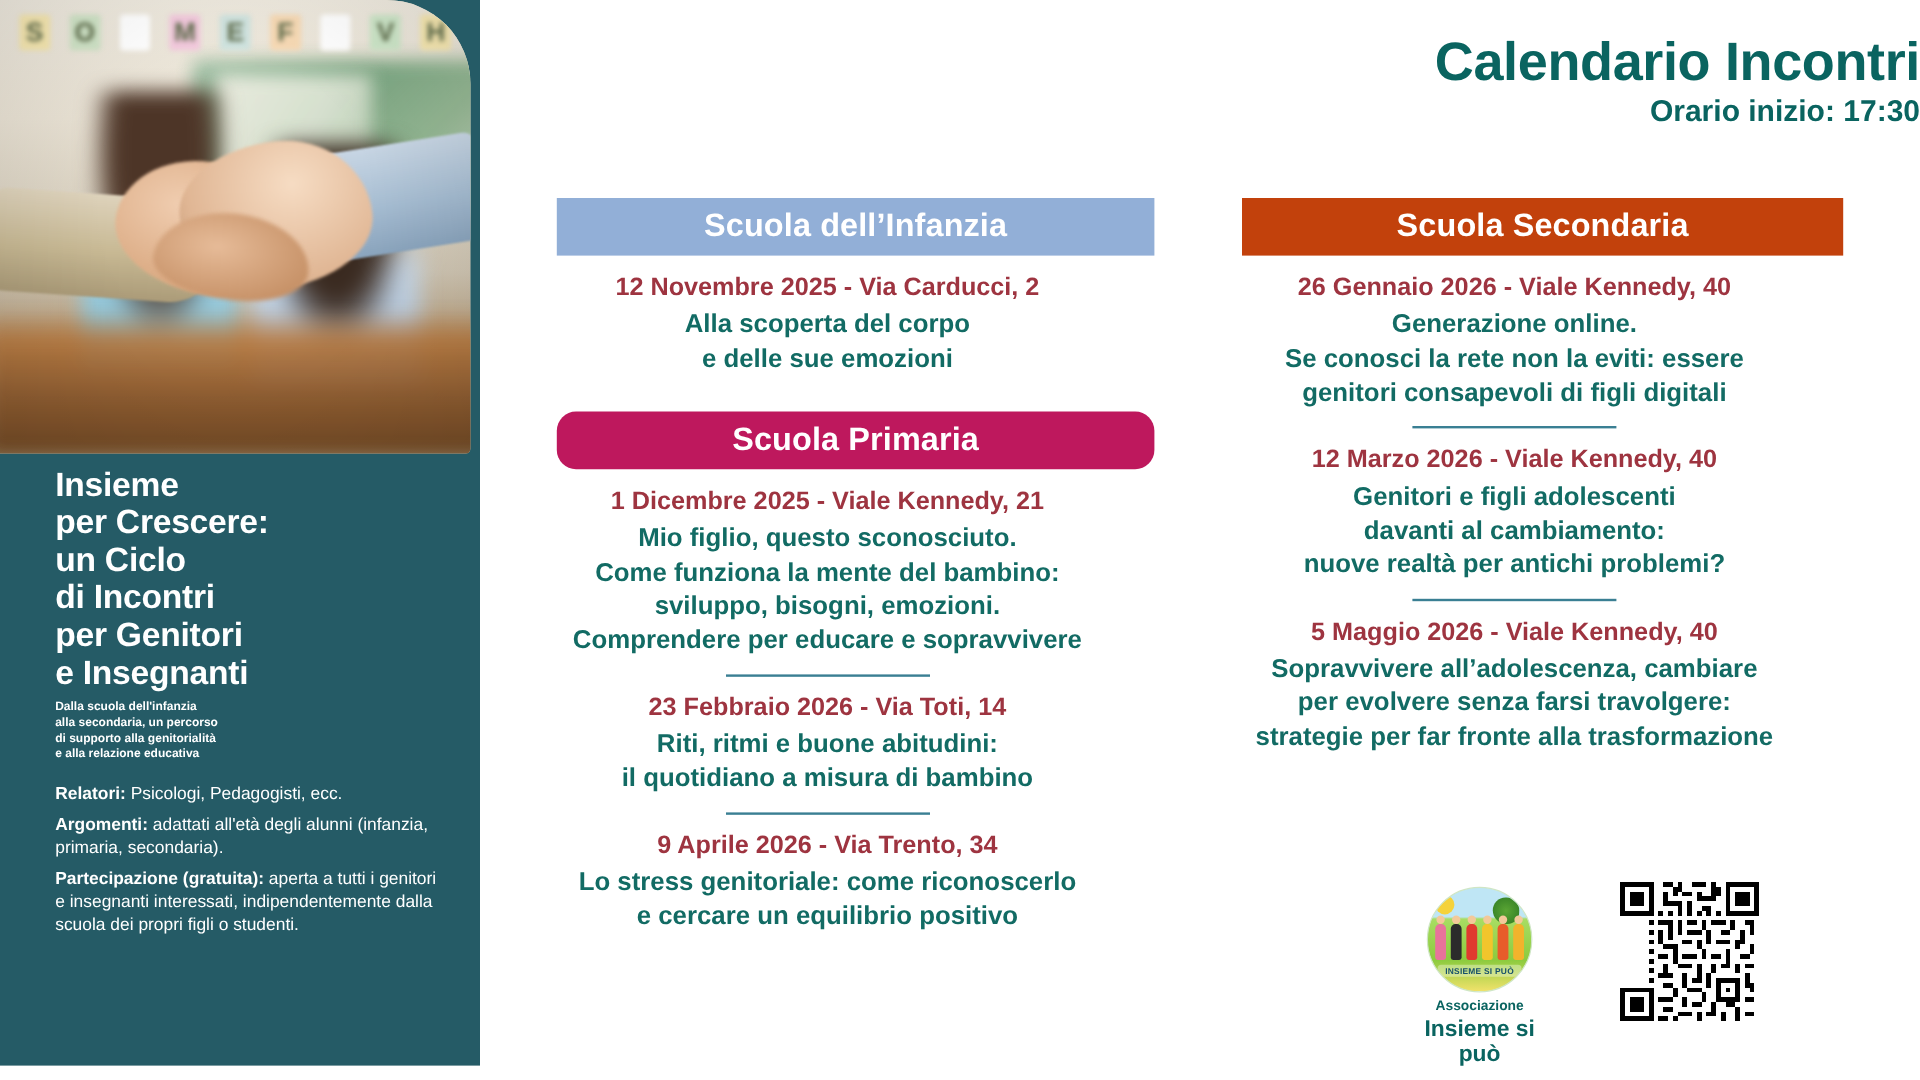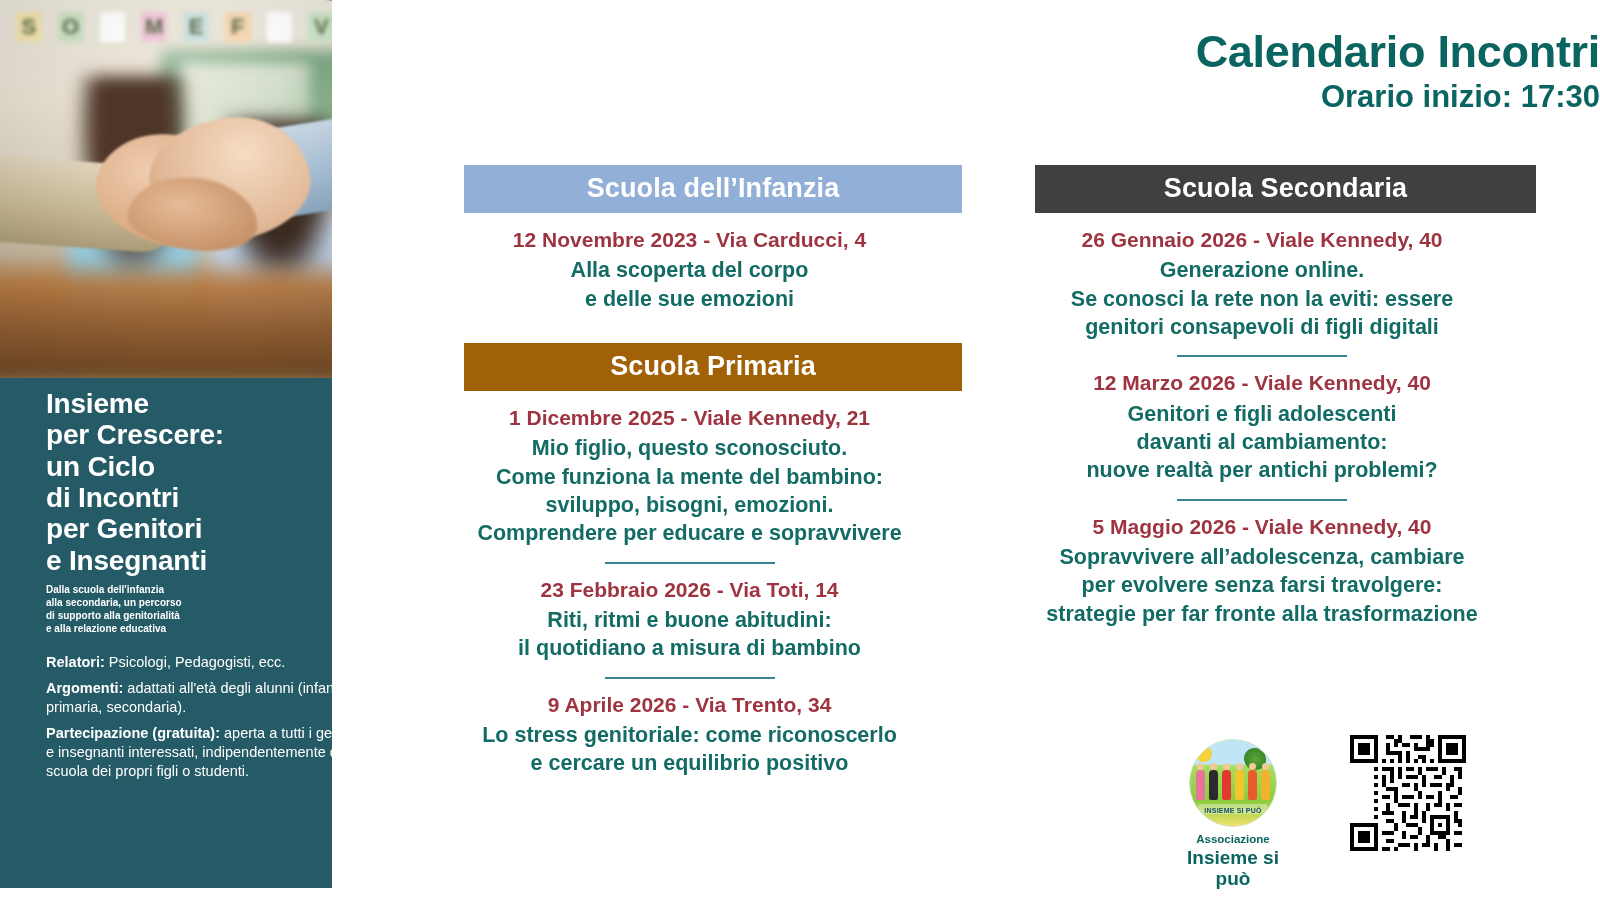--- a/index.html
+++ b/index.html
@@ -19,24 +19,25 @@
     width: 1600px;
     height: 900px;
     background: #ffffff;
   }
 
   
   .sidebar {
     position: absolute;
     left: 0;
     top: 0;
-    width: 332px;
+    width: 380px;
     height: 888px;
     background: #255b66;
     overflow: hidden;
+    padding-left: 20px;
   }
 
   .photo {
     position: absolute;
     left: 0;
     top: 0;
     width: 392px;
     height: 378px;
     border-top-right-radius: 70px;
     border-bottom-right-radius: 4px;
@@ -182,21 +183,21 @@
   }
   .header h1 {
     margin: 0;
     font-size: 45px;
     font-weight: 700;
     letter-spacing: -0.3px;
     line-height: 1.06;
   }
   .header h2 {
     margin: 4px 0 16px 0;
-    font-size: 31px;
+    font-size: 25px;
     font-weight: 700;
     line-height: 1.1;
   }
 
   
   .col {
     position: absolute;
     top: 165px;
   }
   .col-left  { left: 417px;  width: 545px; }
@@ -382,29 +383,29 @@
 
   <div class="header">
     <h1>Calendario Incontri</h1>
     <h2>Orario inizio: 17:30</h2>
   </div>
 
   <div class="col col-left" id="column-left">
       <div class="section-bar bar-infanzia" style="background: rgb(146, 175, 215);">Scuola dell’Infanzia</div>
       <div class="events">
         <div class="event">
-          <div class="ev-date">12 Novembre 2023 - Via Carducci, 4</div>
+          <div class="ev-date">12 Novembre 2025 - Via Carducci, 2</div>
           <div class="ev-title">
             <div>Alla scoperta del corpo</div>
             <div>e delle sue emozioni</div>
           </div>
         </div>
       </div>
       <div class="gap-sections"></div>
-      <div class="section-bar bar-primaria" style="background: #a16207;">Scuola Primaria</div>
+      <div class="section-bar bar-primaria" style="background: #be185d; border-radius: 16px;">Scuola Primaria</div>
       <div class="events">
         <div class="event">
           <div class="ev-date">1 Dicembre 2025 - Viale Kennedy, 21</div>
           <div class="ev-title">
             <div>Mio figlio, questo sconosciuto.</div>
             <div>Come funziona la mente del bambino:</div>
             <div>sviluppo, bisogni, emozioni.</div>
             <div>Comprendere per educare e sopravvivere</div>
           </div>
         </div>
@@ -421,21 +422,21 @@
           <div class="ev-date">9 Aprile 2026 - Via Trento, 34</div>
           <div class="ev-title">
             <div>Lo stress genitoriale: come riconoscerlo</div>
             <div>e cercare un equilibrio positivo</div>
           </div>
         </div>
       </div>
     </div>
 
   <div class="col col-right" id="column-right">
-      <div class="section-bar bar-secondaria" style="background: #404040;">Scuola Secondaria</div>
+      <div class="section-bar bar-secondaria" style="background: #c2410c;">Scuola Secondaria</div>
       <div class="events">
         <div class="event">
           <div class="ev-date">26 Gennaio 2026 - Viale Kennedy, 40</div>
           <div class="ev-title">
             <div>Generazione online.</div>
             <div>Se conosci la rete non la eviti: essere</div>
             <div>genitori consapevoli di figli digitali</div>
           </div>
         </div>
         <div class="divider"></div>

